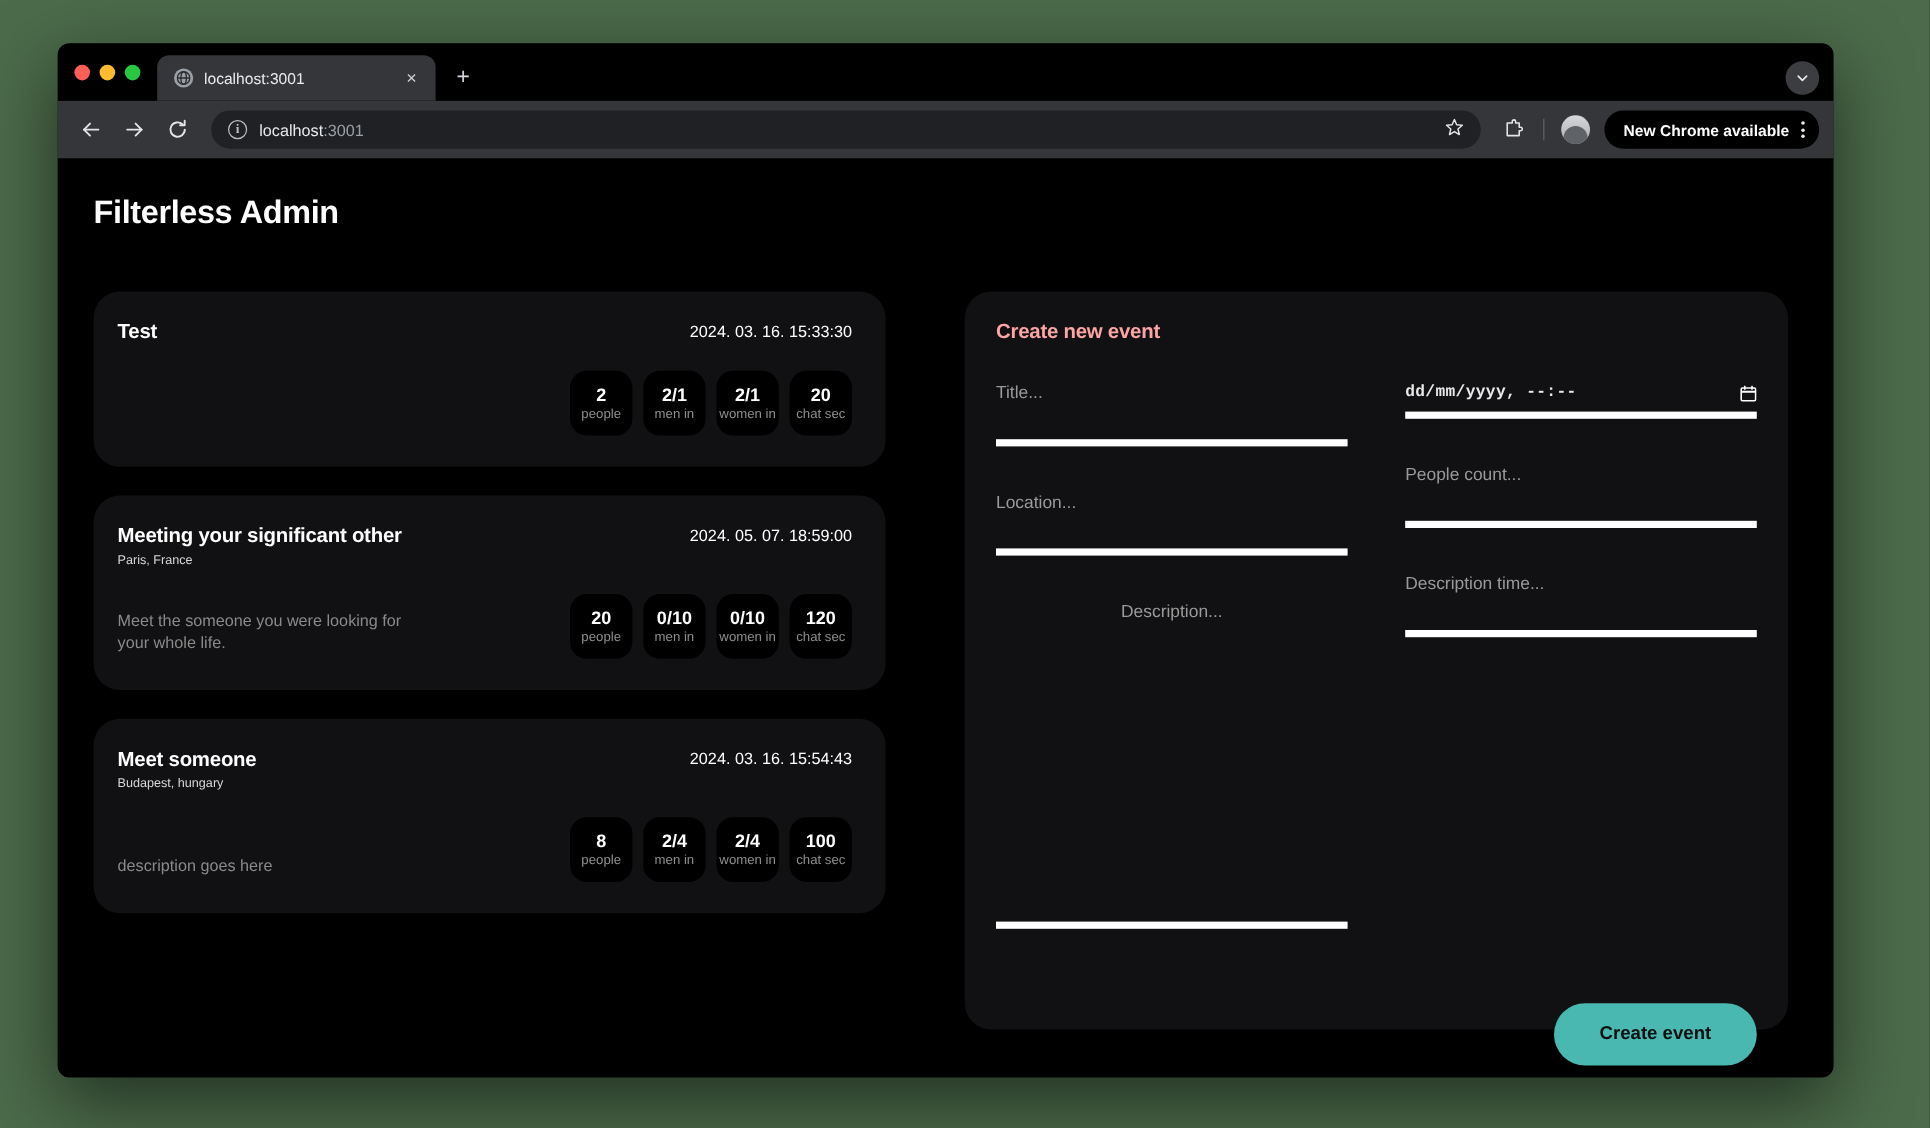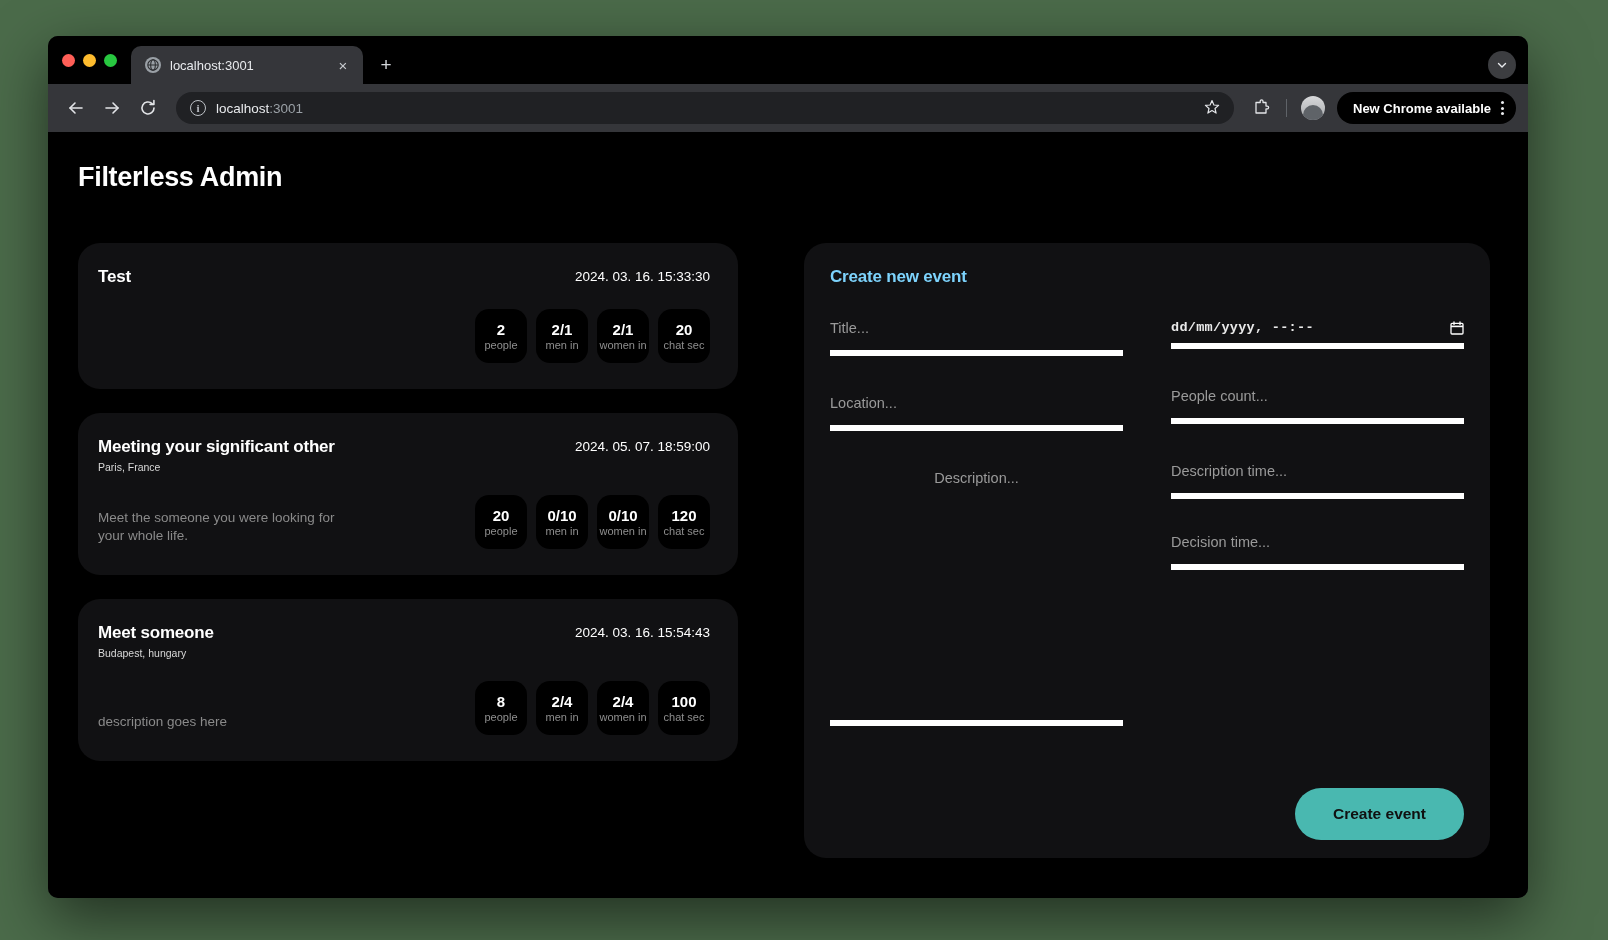--- a/index.html
+++ b/index.html
@@ -309,40 +309,40 @@
   
   .form-card {
     background: #111113;
     border-radius: 22px;
     padding: 24px 26px 26px 26px;
     height: 615px;
     display: flex;
     flex-direction: column;
   }
   .form-title {
-    color: #7dd3fc;
+    color: #fca5a5;
     font-size: 17px;
     font-weight: bold;
     letter-spacing: -0.2px;
   }
   .form-grid {
     display: flex;
     gap: 48px;
     margin-top: 34px;
     flex: 1;
   }
   .form-col { flex: 1; min-width: 0; display: flex; flex-direction: column; }
 
   .field { margin-bottom: 40px; }
   .field.tight { margin-bottom: 36px; }
   .field-label {
     color: #9a9a9a;
     font-size: 14.5px;
     line-height: 1.1;
-    padding-bottom: 13px;
+    padding-bottom: 29px;
   }
   .field-label.mono {
     color: #e9e9e9;
     font-family: "Liberation Mono", monospace;
     font-weight: bold;
     font-size: 13.5px;
     letter-spacing: 0.3px;
   }
   .field-underline {
     height: 6px;
@@ -605,24 +605,20 @@
               <div class="field">
                 <div class="field-label">People count...</div>
                 <div class="field-underline"></div>
               </div>
 
               <div class="field tight">
                 <div class="field-label">Description time...</div>
                 <div class="field-underline"></div>
               </div>
 
-              <div class="field tight">
-                <div class="field-label">Decision time...</div>
-                <div class="field-underline"></div>
-              </div>
             </div>
 
           </div>
 
           <div class="form-footer">
             <button class="create-btn">Create event</button>
           </div>
         </div>
       </div>
 

